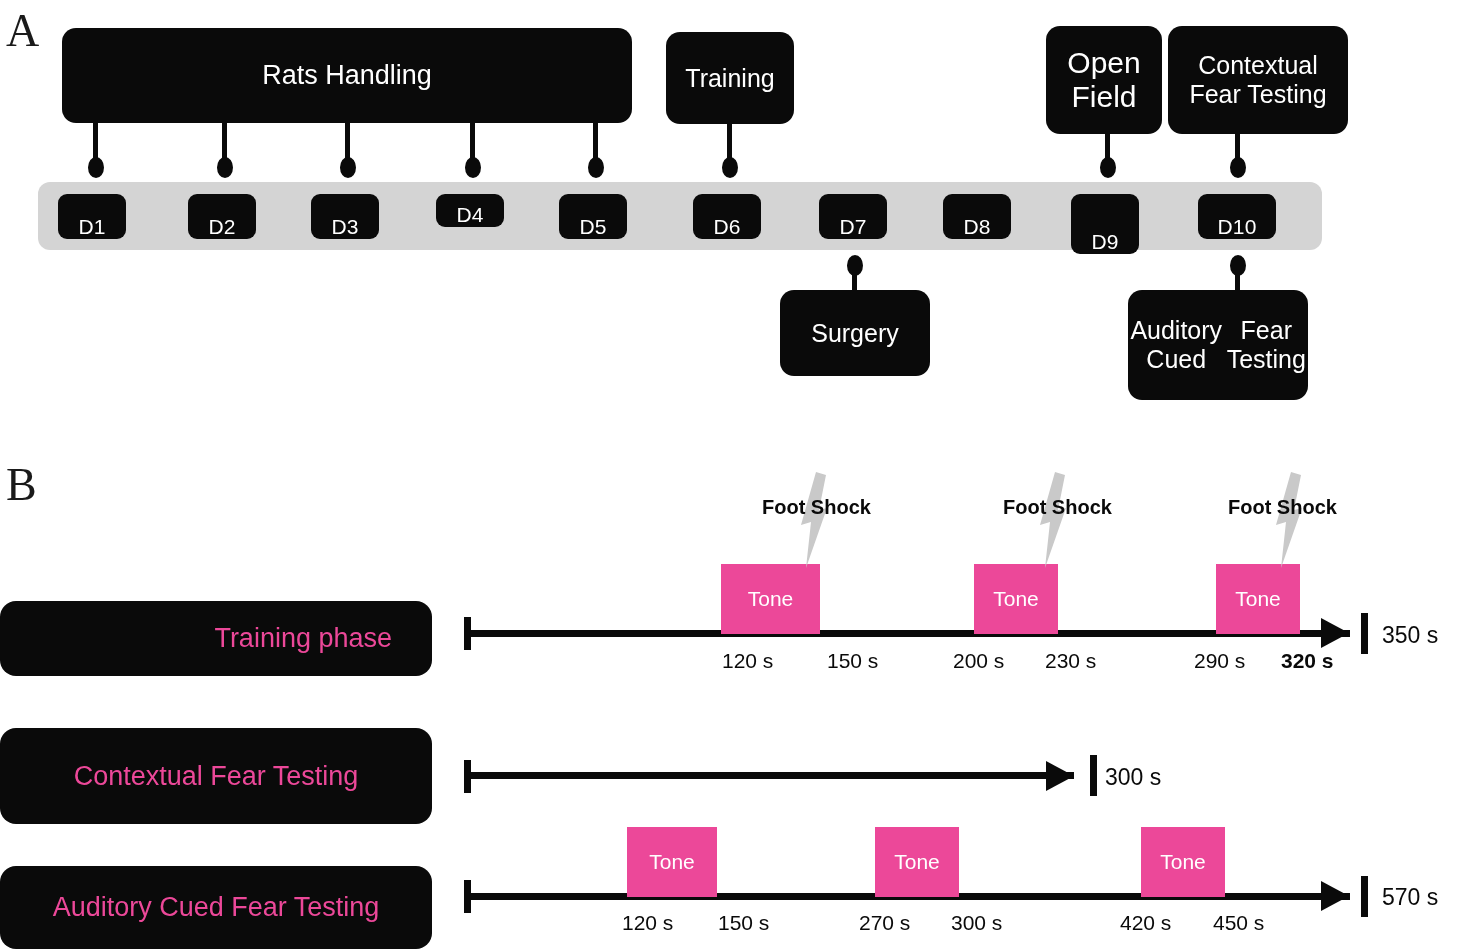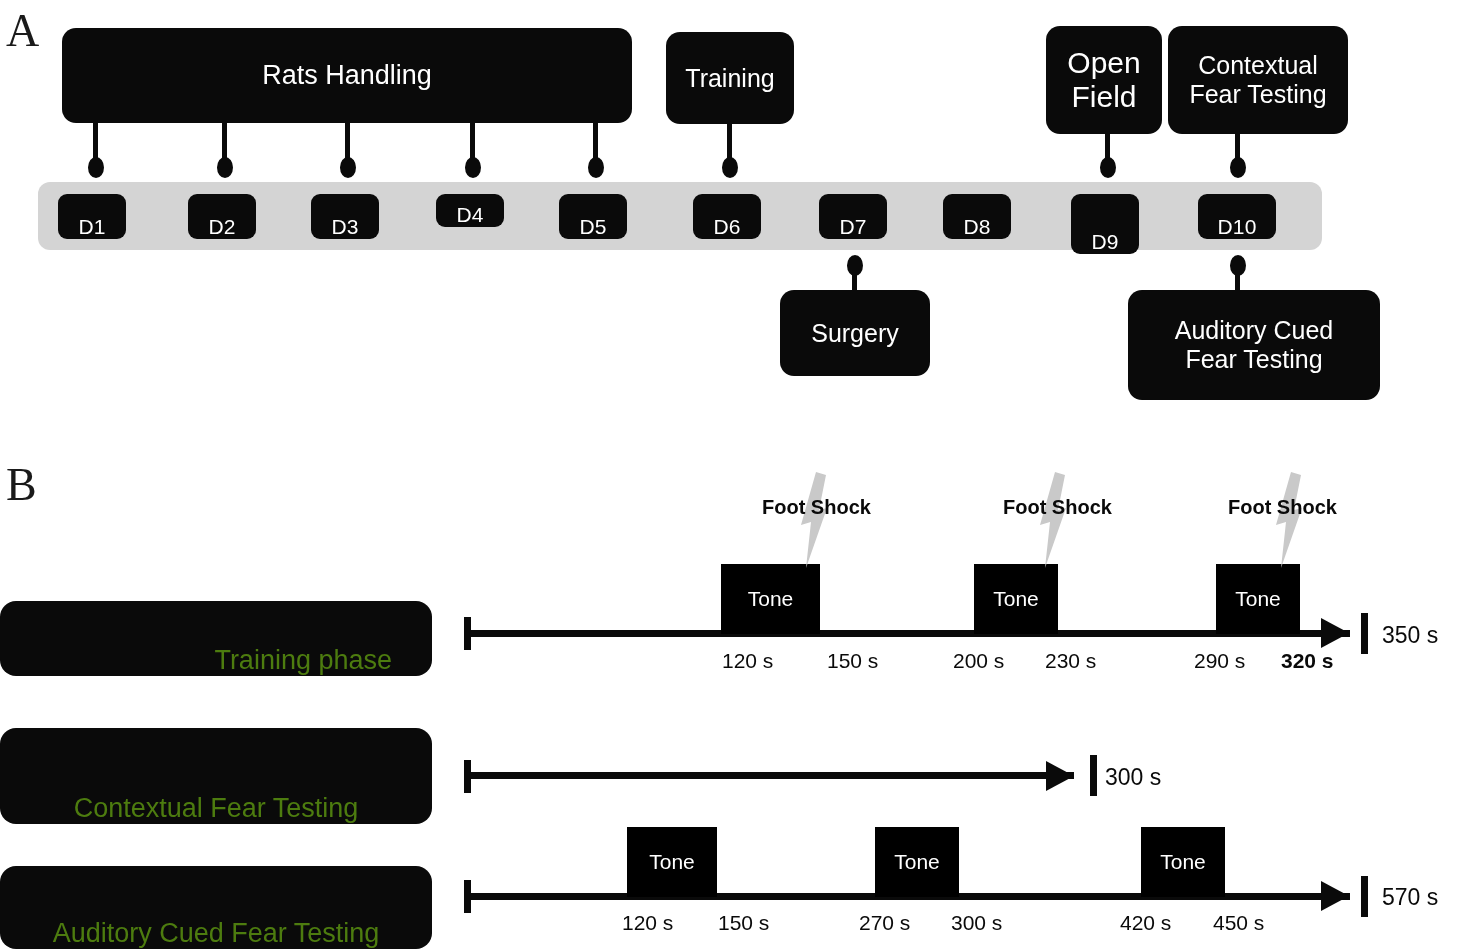--- a/index.html
+++ b/index.html
@@ -89,21 +89,21 @@
   .axis-arrow {
     position: absolute;
     width: 0;
     height: 0;
     border-top: 15px solid transparent;
     border-bottom: 15px solid transparent;
     border-left: 28px solid #0a0a0a;
   }
   .tone-box {
     position: absolute;
-    background: #000000;
+    background: #ec4899;
     color: #ffffff;
     display: flex;
     align-items: center;
     justify-content: center;
     font-size: 21px;
     box-sizing: border-box;
   }
   .tick-label {
     position: absolute;
     font-size: 21px;
@@ -121,24 +121,24 @@
     font-size: 20px;
     font-weight: bold;
     color: #0a0a0a;
     white-space: nowrap;
     z-index: 3;
   }
   .bolt { position: absolute; z-index: 1; }
   .row-label {
     position: absolute;
     background: #0a0a0a;
-    color: #4d7c0f;
+    color: #ec4899;
     border-radius: 16px;
     display: flex;
-    align-items: flex-end;
+    align-items: center;
     box-sizing: border-box;
     font-size: 27px;
   }
 </style>
 </head>
 <body>
 
 <div id="figure">
 
   <div class="panel-letter" style="left:6px; top:8px;">A</div>
@@ -221,21 +221,21 @@
   <div class="pin-head" style="left:847px; top:255px;"></div>
   <div class="pin" style="left:852px; top:266px; height:24px;"></div>
 
   <div class="pin-head" style="left:1230px; top:255px;"></div>
   <div class="pin" style="left:1235px; top:266px; height:24px;"></div>
 
   <div class="blk" style="left:780px; top:290px; width:150px; height:86px; font-size:25px;">
     <span>Surgery</span>
   </div>
 
-  <div class="blk" style="left:1128px; top:290px; width:252px; height:110px; font-size:25px; flex-direction:column;">
+  <div class="blk" style="left:1128px; top:290px; width:180px; height:110px; font-size:25px; flex-direction:row;">
     <span>Auditory Cued</span>
     <span>Fear Testing</span>
   </div>
 
   <div class="panel-letter" style="left:6px; top:462px;">B</div>
 
   <div class="row-label" style="left:0px; top:601px; width:432px; height:75px; justify-content:flex-end; padding-right:40px;">
     <span>Training phase</span>
   </div>
 

